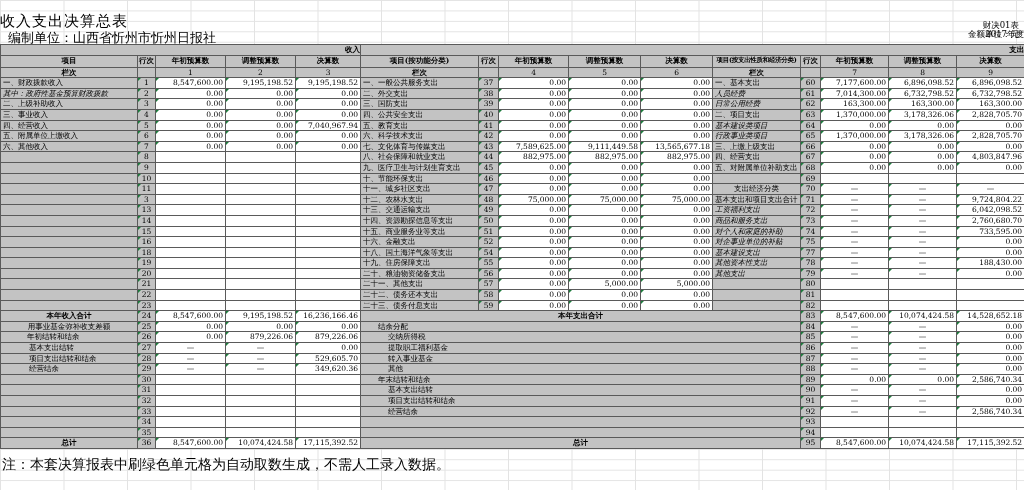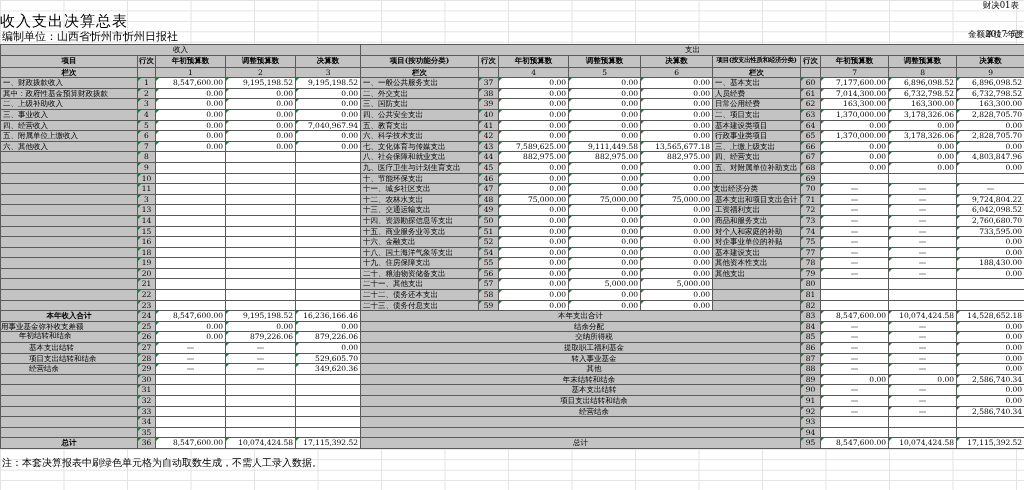--- a/index.html
+++ b/index.html
@@ -6,53 +6,53 @@
   body{
     width:1024px;height:490px;overflow:hidden;position:relative;
     font-family:"DejaVu Serif","Liberation Serif",serif;color:#000;
     background-color:#fff;
     background-image:
       linear-gradient(to right, var(--grid,#e3e3e3) 1px, transparent 1px),
       linear-gradient(to bottom, var(--grid,#e3e3e3) 1px, transparent 1px);
     background-size:63.5px 10.45px;
   }
   .title{position:absolute;top:12px;left:0;width:1024px;text-align:left;font-size:15px;letter-spacing:1px;font-family:Liberation Serif, serif;}
-  .formno{position:absolute;top:0;right:5px;font-size:8.5px;}
-  .meta-left{position:absolute;top:29px;left:2px;font-size:11px;}
+  .formno{position:absolute;top:20px;right:5px;font-size:8.5px;}
+  .meta-left{position:absolute;top:29px;left:8px;font-size:13px;}
   .meta-center{position:absolute;top:29px;left:0;width:1024px;text-align:right;font-size:8.5px;}
   .meta-right{position:absolute;top:29px;right:5px;font-size:8.5px;}
   table{position:absolute;top:44px;left:0;width:1024px;border-collapse:collapse;table-layout:fixed;}
   td{
     border:1px solid var(--border,#5a5a5a);
     padding:0;height:9.35px;line-height:9.6px;font-size:7.5px;
     white-space:nowrap;overflow:hidden;position:relative;background:var(--white,#fff);
     vertical-align:middle;
   }
   .tr-band td{height:9px;} .tr-head td{height:11px;} .tr-cn td{height:9px;margin-top:6px;}
   .band,.hd,.cn-d,.lab,.ln,.merged{background:var(--fill,#c3c3c3);}
-  .band{text-align:center;font-weight:normal;margin-left:24px;}
+  .band{text-align:right;font-weight:bold;margin-left:24px;}
   .hd{text-align:center;font-weight:bold;}
   .hd-sm{font-size:6.5px;letter-spacing:-0.3px;}
   .cn-d{text-align:center;}
   .lab{padding-left:2px;}
-  .lab.sub{}
-  .lab.sub2{padding-left:18px;font-family:Liberation Mono, monospace;}
+  .lab.sub{font-style:italic;}
+  .lab.sub2{padding-left:26px;}
   .lab.sub3{padding-left:28px;}
-  .lab.center{padding-left:0;text-align:left;margin-left:28px;}
+  .lab.center{padding-left:0;text-align:center;margin-left:28px;}
   .lab.total{padding-left:0;text-align:center;font-weight:bold;}
   .ln{text-align:center;}
   .v{background:var(--white,#fff);}
   .v.num{text-align:right;padding-right:2px;}
   .v.dash{text-align:center;}
-  .merged{padding-left:17px;text-align:center;}
+  .merged{padding-left:17px;}
   .merged.m2{padding-left:27px;margin-top:40px;}
-  .merged.total{padding-left:0;text-align:center;font-weight:normal;}
+  .merged.total{padding-left:0;text-align:center;font-weight:bold;}
   .gi::before{content:"";position:absolute;top:0;left:0;width:0;height:0;
     border-top:3px solid var(--indicator,#1c7c3c);border-right:3px solid transparent;}
-  .note{position:absolute;top:456px;left:2px;font-size:10px;}
+  .note{position:absolute;top:456px;left:2px;font-size:14px;}
 </style>
 </head>
 <body style="--fill: #c3c3c3; --white: #ffffff; --border: #5a5a5a; --indicator: #1c7c3c; --grid: #e3e3e3;">
 
 <div class="title">收入支出决算总表</div>
 <div class="formno">财决01表</div>
 <div class="meta-left">编制单位：山西省忻州市忻州日报社</div>
 <div class="meta-center">2017年度</div>
 <div class="meta-right">金额单位：元</div>
 

